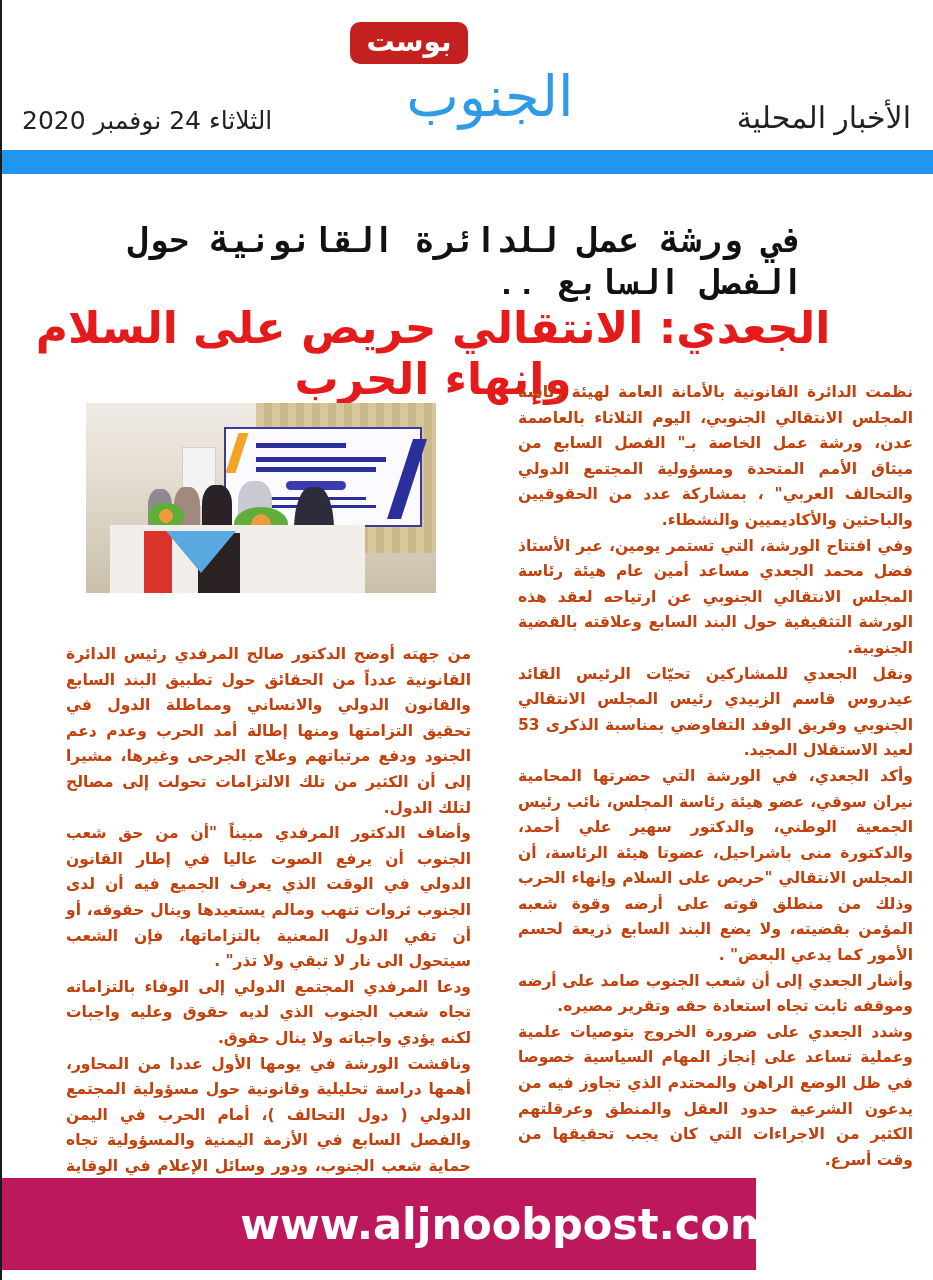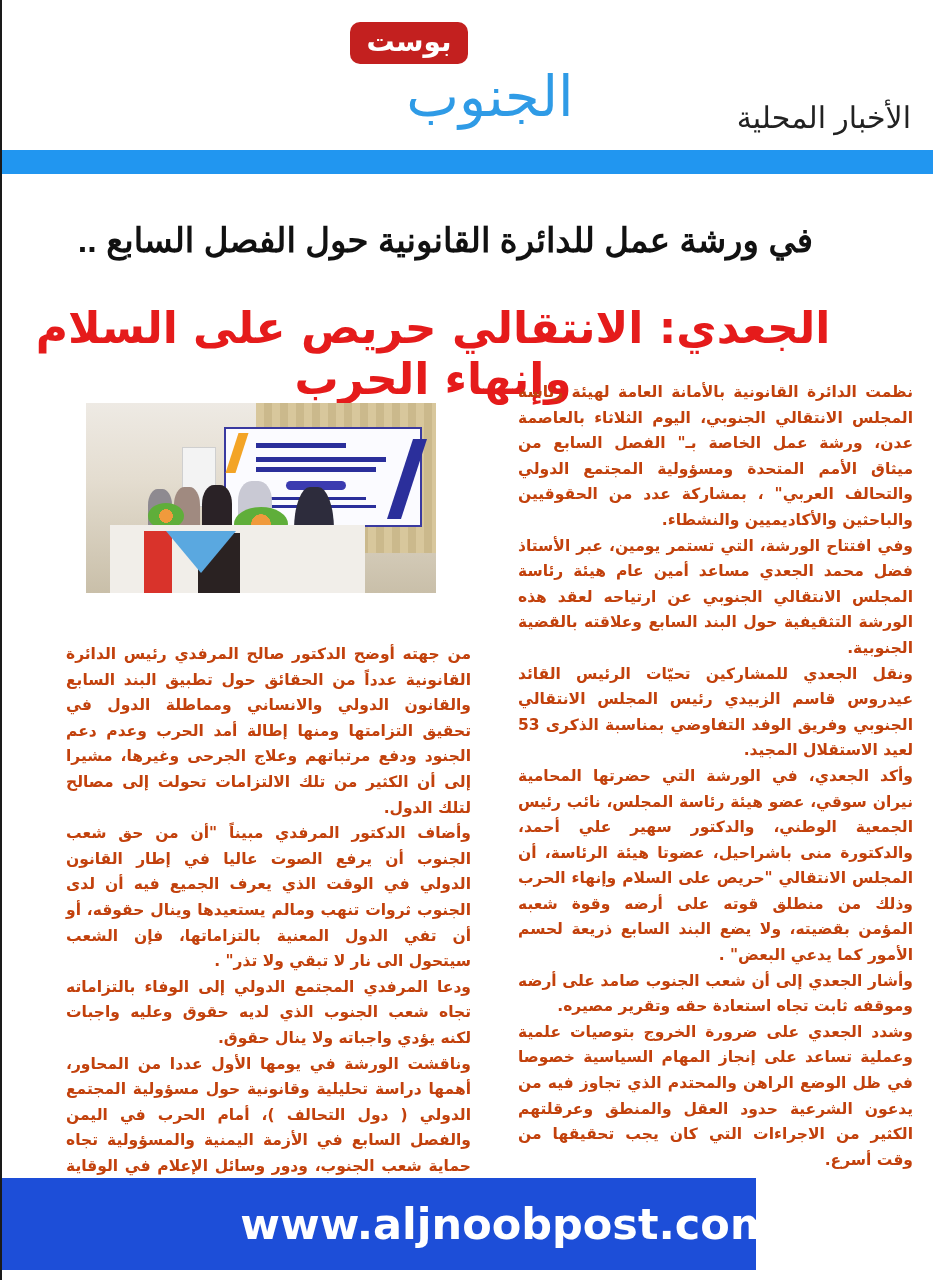--- a/index.html
+++ b/index.html
@@ -11,21 +11,21 @@
     .masthead { position: absolute; left: 0; top: 0; width: 933px; height: 150px; }
     .section-label { position: absolute; right: 22px; top: 100px; font-family: Liberation Sans, sans-serif; font-size: 30px; color: #222; direction: rtl; }
     .date-label { position: absolute; left: 22px; top: 106px; font-family: "DejaVu Sans", sans-serif; font-size: 25px; color: #222; direction: rtl; }
     .logo { position: absolute; left: 350px; top: 18px; width: 280px; height: 120px; }
     .logo-badge { position: absolute; left: 0; top: 4px; width: 118px; height: 42px; background: #c3201f; border-radius: 10px; color: #fff; font-family: "DejaVu Sans", sans-serif; font-weight: bold; font-size: 28px; text-align: center; line-height: 40px; direction: rtl; }
     .logo-main { position: absolute; left: 0; top: 34px; width: 280px; height: 90px; color: #2f9be6; font-family: "DejaVu Sans", sans-serif; font-size: 56px; font-weight: normal; text-align: center; line-height: 90px; direction: rtl; letter-spacing: -1px; }
 
     .top-bar { position: absolute; left: 2px; top: 150px; width: 931px; height: 24px; background: #2196f0; }
 
     
-    .kicker { position: absolute; right: 120px; top: 220px; width: 760px; text-align: right; direction: rtl; font-family: Liberation Sans, sans-serif; font-weight: 900; font-size: 34px; color: #111; letter-spacing: -1px; }
+    .kicker { position: absolute; right: 130px; top: 220px; width: 760px; text-align: right; direction: rtl; font-family: Liberation Mono, monospace; font-weight: 900; font-size: 34px; color: #111; letter-spacing: -1px; }
     .headline { position: absolute; right: 70px; top: 302px; width: 860px; text-align: center; direction: rtl; font-family: "DejaVu Sans", sans-serif; font-weight: 900; font-size: 44px; color: #e51b1b; letter-spacing: -1px; }
 
     
     .col { position: absolute; direction: rtl; text-align: justify; font-family: "DejaVu Sans", sans-serif; font-weight: bold; font-size: 15.5px; line-height: 25.6px; color: #c2410c; }
     .col p { margin: 0; }
     .col-right { left: 518px; top: 380px; width: 395px; }
     .col-left { left: 66px; top: 642px; width: 405px; }
 
     
     .photo { position: absolute; left: 86px; top: 403px; width: 350px; height: 190px; overflow: hidden; background: #dcd6c8; }
@@ -37,34 +37,35 @@
     .photo .banner .stripe2 { position: absolute; left: 6px; top: 4px; width: 10px; height: 40px; background: #f3a426; transform: skewX(-18deg); }
     .photo .banner .line { position: absolute; left: 30px; height: 5px; background: #2b2f9b; }
     .photo .banner .pill { position: absolute; left: 60px; top: 52px; width: 60px; height: 9px; background: #3b3bb0; border-radius: 5px; }
     .photo .table { position: absolute; left: 24px; top: 122px; width: 255px; height: 68px; background: #f1eee9; }
     .photo .flag-red { position: absolute; left: 58px; top: 128px; width: 28px; height: 62px; background: #d9332b; }
     .photo .flag-blue { position: absolute; left: 80px; top: 128px; width: 70px; height: 42px; background: #5aa8e0; clip-path: polygon(0 0, 100% 0, 50% 100%); }
     .photo .flag-black { position: absolute; left: 112px; top: 130px; width: 42px; height: 60px; background: #2a2222; }
     .photo .person { position: absolute; border-radius: 40% 40% 10% 10%; }
     .photo .flowers { position: absolute; border-radius: 50%; background: radial-gradient(circle, #f09a3c 0 30%, #5fae3a 31% 100%); }
 
-    .bottom-bar { position: absolute; left: 2px; top: 1178px; width: 754px; height: 92px; background: #1d4ed8; }
+    .bottom-bar { position: absolute; left: 2px; top: 1178px; width: 754px; height: 92px; background: #be185d; }
     .site-url { position: absolute; left: 0; top: 0; width: 931px; height: 92px; text-align: center; line-height: 92px; color: #ffffff; font-family: "DejaVu Sans", sans-serif; font-weight: bold; font-size: 43px; padding-left: 80px; }
   </style>
 </head>
 <body>
 
 <div class="left-border"></div>
 
 <header class="masthead">
   <div class="section-label">الأخبار المحلية</div>
   <div class="logo">
     <div class="logo-badge">بوست</div>
     <div class="logo-main">الجنوب</div>
   </div>
+  <div class="date-label">الثلاثاء 24 نوفمبر 2020</div>
 </header>
 
 <div class="top-bar"></div>
 
 <h2 class="kicker">في ورشة عمل للدائرة القانونية حول الفصل السابع ..</h2>
 <h1 class="headline">الجعدي: الانتقالي حريص على السلام وإنهاء الحرب</h1>
 
 <div class="col col-right">
   <p>نظمت الدائرة القانونية بالأمانة العامة لهيئة رئاسة المجلس الانتقالي الجنوبي، اليوم الثلاثاء بالعاصمة عدن، ورشة عمل الخاصة بـ" الفصل السابع من ميثاق الأمم المتحدة ومسؤولية المجتمع الدولي والتحالف العربي" ، بمشاركة عدد من الحقوقيين والباحثين والأكاديميين والنشطاء.</p>
   <p>وفي افتتاح الورشة، التي تستمر يومين، عبر الأستاذ فضل محمد الجعدي مساعد أمين عام هيئة رئاسة المجلس الانتقالي الجنوبي عن ارتياحه لعقد هذه الورشة التثقيفية حول البند السابع وعلاقته بالقضية الجنوبية.</p>

